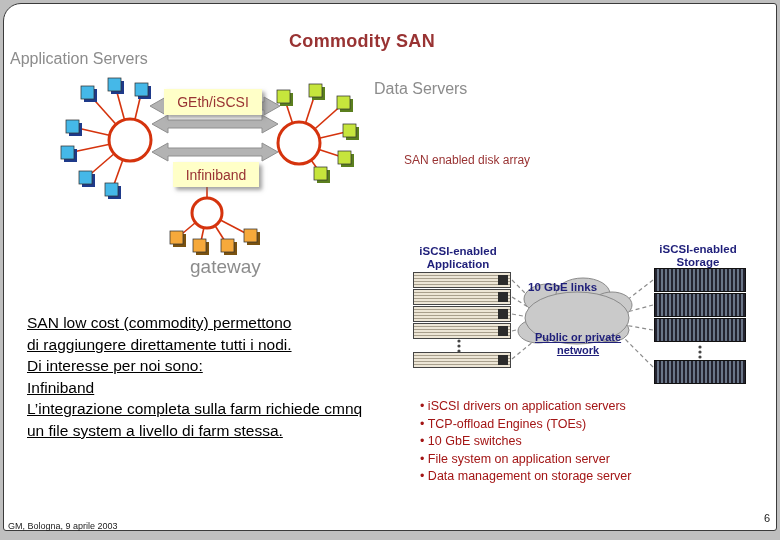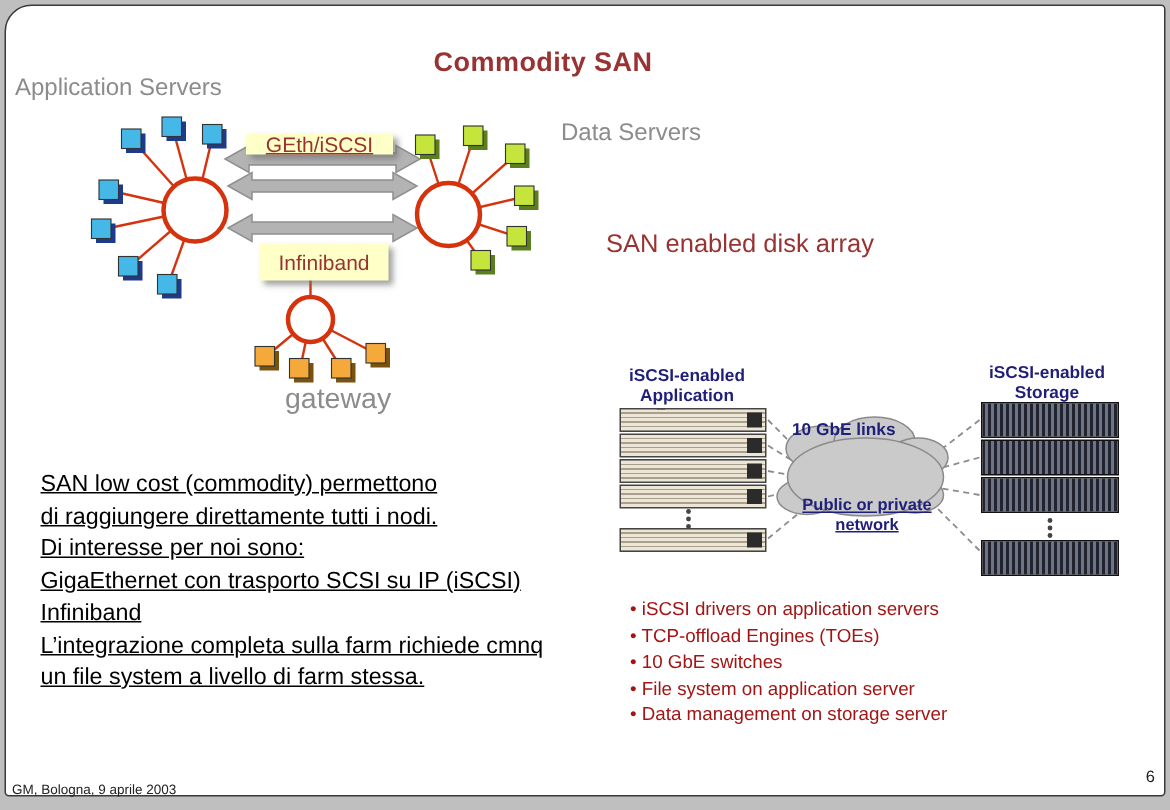--- a/index.html
+++ b/index.html
@@ -13,32 +13,32 @@
     background:#ffffff; border:1px solid #3a3a3a;
     border-radius:18px 3px 3px 3px;
   }
   .gfx { position:absolute; left:0; top:0; width:780px; height:540px; }
 
   .title {
     position:absolute; left:212px; top:31px; width:300px; text-align:center;
     font-size:18px; font-weight:bold; color:#993333; letter-spacing:0.3px;
   }
   .glabel { position:absolute; color:#8c8c8c; font-size:16px; }
-  .rlabel { position:absolute; color:#993333; font-size:17px; }
+  .rlabel { position:absolute; color:#993333; font-size:12px; }
   .app-servers-label { left:10px; top:50px; }
   .data-servers-label { left:374px; top:80px; }
   .san-array-label { left:404px; top:153px; }
   .gateway-label { left:190px; top:256px; font-size:19px; }
 
   .ybox {
     position:absolute; background:#ffffc8; color:#993333; font-size:14px;
     display:flex; align-items:center; justify-content:center;
     box-shadow:3px 3px 4px rgba(110,110,110,0.65);
   }
-  .geth-box { left:164px; top:89px; width:98px; height:14px;text-decoration:underline; }
+  .geth-box { left:164px; top:89px; width:98px; height:26px; }
   .infiniband-box { left:173px; top:162px; width:86px; height:25px; }
 
   .body { position:absolute; left:27px; top:312px; font-size:15.5px; line-height:21.5px; color:#000;text-decoration:underline; }
 
   .nlabel { position:absolute; color:#1f1f7a; font-weight:bold;margin-top:24px; }
   .app-servers-head { left:408px; top:221px; width:100px; text-align:center; font-size:11.5px; line-height:13px; }
   .storage-head { left:648px; top:219px; width:100px; text-align:center; font-size:11.5px; line-height:13px; }
   .links-label { left:528px; top:257px; font-size:11.5px; }
   .cloud-text { left:528px; top:307px; width:100px; text-align:center; font-size:11px; line-height:13px;text-decoration:underline; }
 
@@ -195,21 +195,20 @@
   <div class="glabel data-servers-label">Data Servers</div>
   <div class="rlabel san-array-label">SAN enabled disk array</div>
   <div class="glabel gateway-label">gateway</div>
   <div class="ybox geth-box">GEth/iSCSI</div>
   <div class="ybox infiniband-box">Infiniband</div>
 
   <div class="body">
     <div>SAN low cost (commodity) permettono</div>
     <div>di raggiungere direttamente tutti i nodi.</div>
     <div>Di interesse per noi sono:</div>
-    <div>GigaEthernet con trasporto SCSI su IP (iSCSI)</div>
     <div>Infiniband</div>
     <div>L’integrazione completa sulla farm richiede cmnq</div>
     <div>un file system a livello di farm stessa.</div>
   </div>
 
   <div class="nlabel app-servers-head">
     <div>iSCSI-enabled</div>
     <div>Application</div>
     <div>Servers</div>
   </div>

